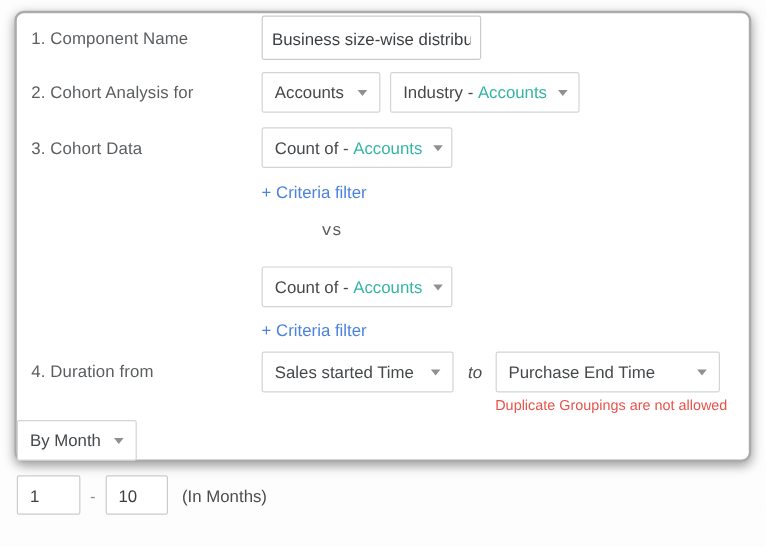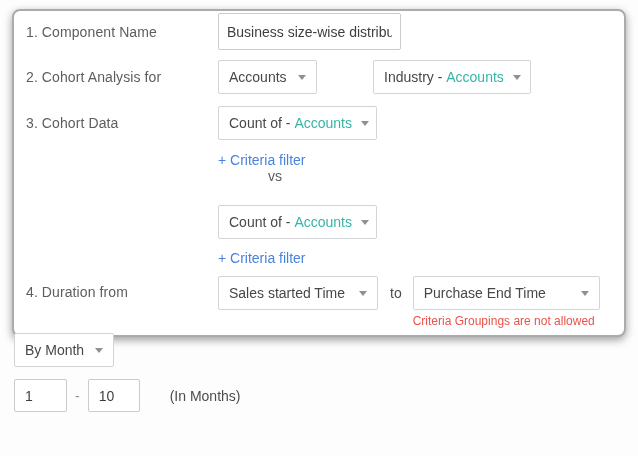--- a/index.html
+++ b/index.html
@@ -1,19 +1,19 @@
 <!DOCTYPE html>
 <html><head>
 <meta charset="utf-8">
 <style>
   * { margin:0; padding:0; box-sizing:border-box; }
   html,body { width:638px; height:456px; background:#fdfdfd; overflow:hidden;
     font-family:"Liberation Sans", sans-serif; }
   .card {
-    position:absolute; left:12px; top:9px; width:614px; height:328px;
+    position:absolute; left:12px; top:9px; width:614px; height:376px;
     background:#ffffff; border:2px solid #a9abad; border-radius:8px;
     box-shadow:0 3px 9px rgba(0,0,0,0.38);
     padding:0 0 14px 0;
   }
   .row { display:flex; align-items:center; }
   .row.top-align { align-items:flex-start; }
   .label {
     width:204px; padding-left:12px; flex-shrink:0;
     font-size:14px; color:#5b5e61; letter-spacing:0.1px;
   }
@@ -46,37 +46,37 @@
   .vs { font-size:14px; color:#5a5d60; }
 
   .error-text { font-size:12px; color:#e8544b; margin-top:4px; }
 
   .num-input {
     height:33px; border:1px solid #c9cbcd; border-radius:2px;
     padding:0 0 0 10px; font-size:14px; color:#3c3f42; background:#fff; outline:none;
     font-family:"Liberation Sans", sans-serif;
   }
   .dash { color:#8e9194; font-size:14px; margin:0 8px; }
-  .suffix { font-size:14px; color:#4a4d50; margin-left:30px; }
+  .suffix { font-size:14px; color:#4a4d50; margin-left:12px; }
 
   
   .r1 { margin-top:2px; }
   .r2 { margin-top:10px; }
   .r3 { margin-top:12px; }
   .gap-dd { margin-right:8px; }
   .cf1 { margin-top:12px; }
-  .vs-wrap { margin-left:50px; }
+  .vs-wrap { margin-top:17px; margin-left:50px;font-family:Liberation Mono, monospace; }
   .dd2 { margin-top:21px; }
   .cf2 { margin-top:11px; }
   .r4 { margin-top:10px; }
   .r5 { margin-top:5px; }
   .r6 { margin-top:12px; }
-  .to-label { font-size:14px; color:#4a4d50; margin:0 11px 0 12px; line-height:34px; }
+  .to-label { font-size:14px; color:#4a4d50; margin:0 11px 0 12px; line-height:34px;font-style:italic; }
   .w-accounts { width:99px; }
-  .w-industry { width:158px;margin-left:48px; }
+  .w-industry { width:158px; }
   .w-count { width:159px; }
   .w-sales { width:160px; }
   .w-purchase { width:187px; }
   .w-month { width:100px; }
   .w-min { width:53px; }
   .w-max { width:52px; }
   .label-pad-r4 { padding-top:8px; }
   .label-pad-r3 { padding-top:9px; }
 </style>
 </head>
@@ -133,21 +133,21 @@
       <div class="dropdown w-sales">
         <span class="dd-text">Sales started Time</span>
         <span class="caret"></span>
       </div>
       <span class="to-label">to</span>
       <div class="controls">
         <div class="dropdown w-purchase">
           <span class="dd-text">Purchase End Time</span>
           <span class="caret"></span>
         </div>
-        <div class="error-text">Criteria Groupings are not allowed</div>
+        <div class="error-text">Duplicate Groupings are not allowed</div>
       </div>
     </div>
   </div>
 
   <div class="row r5">
     <div class="dropdown w-month">
       <span class="dd-text">By Month</span>
       <span class="caret"></span>
     </div>
   </div>

